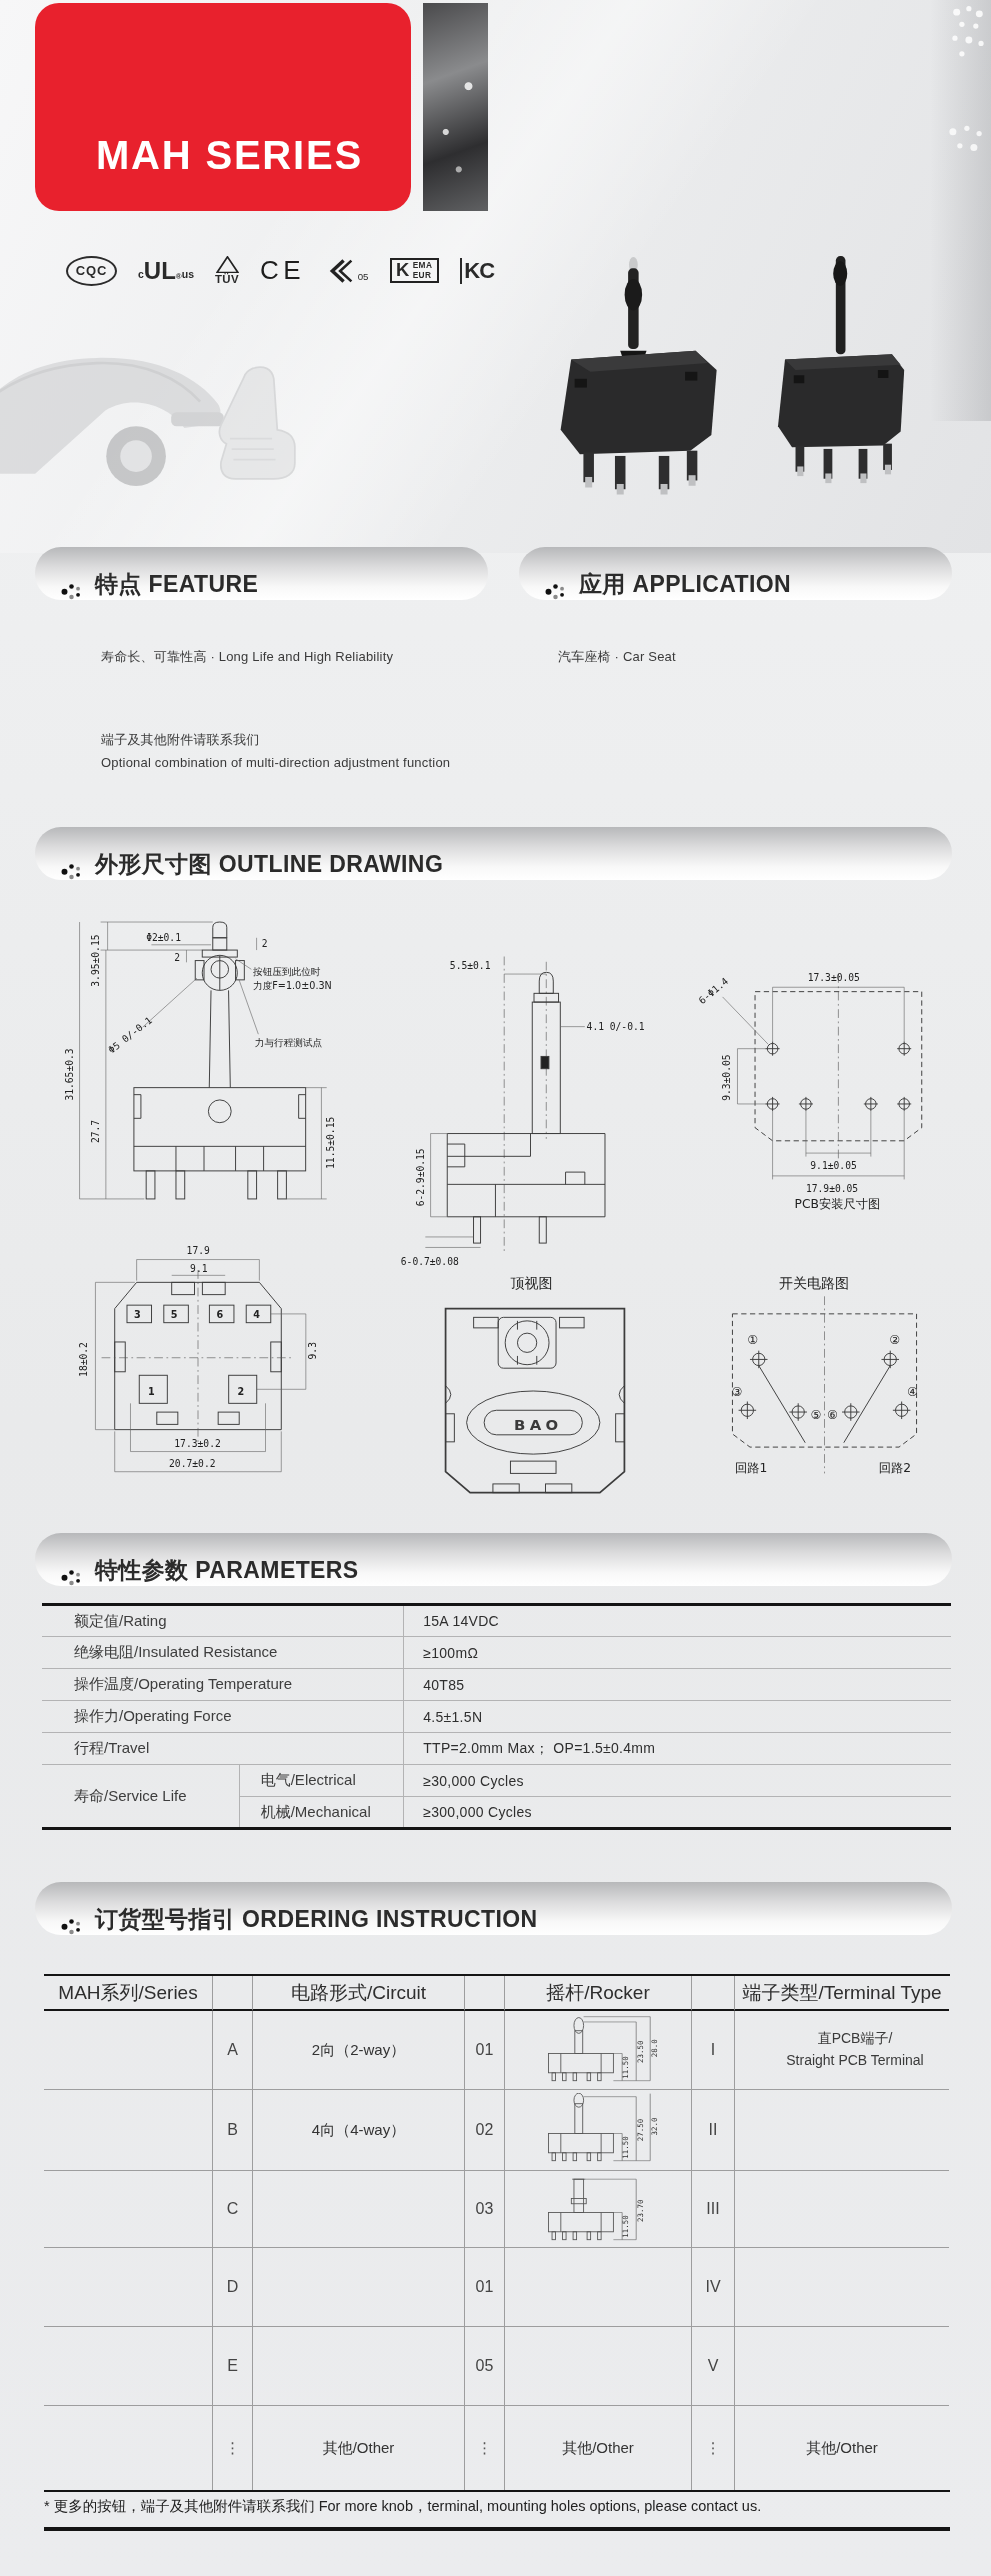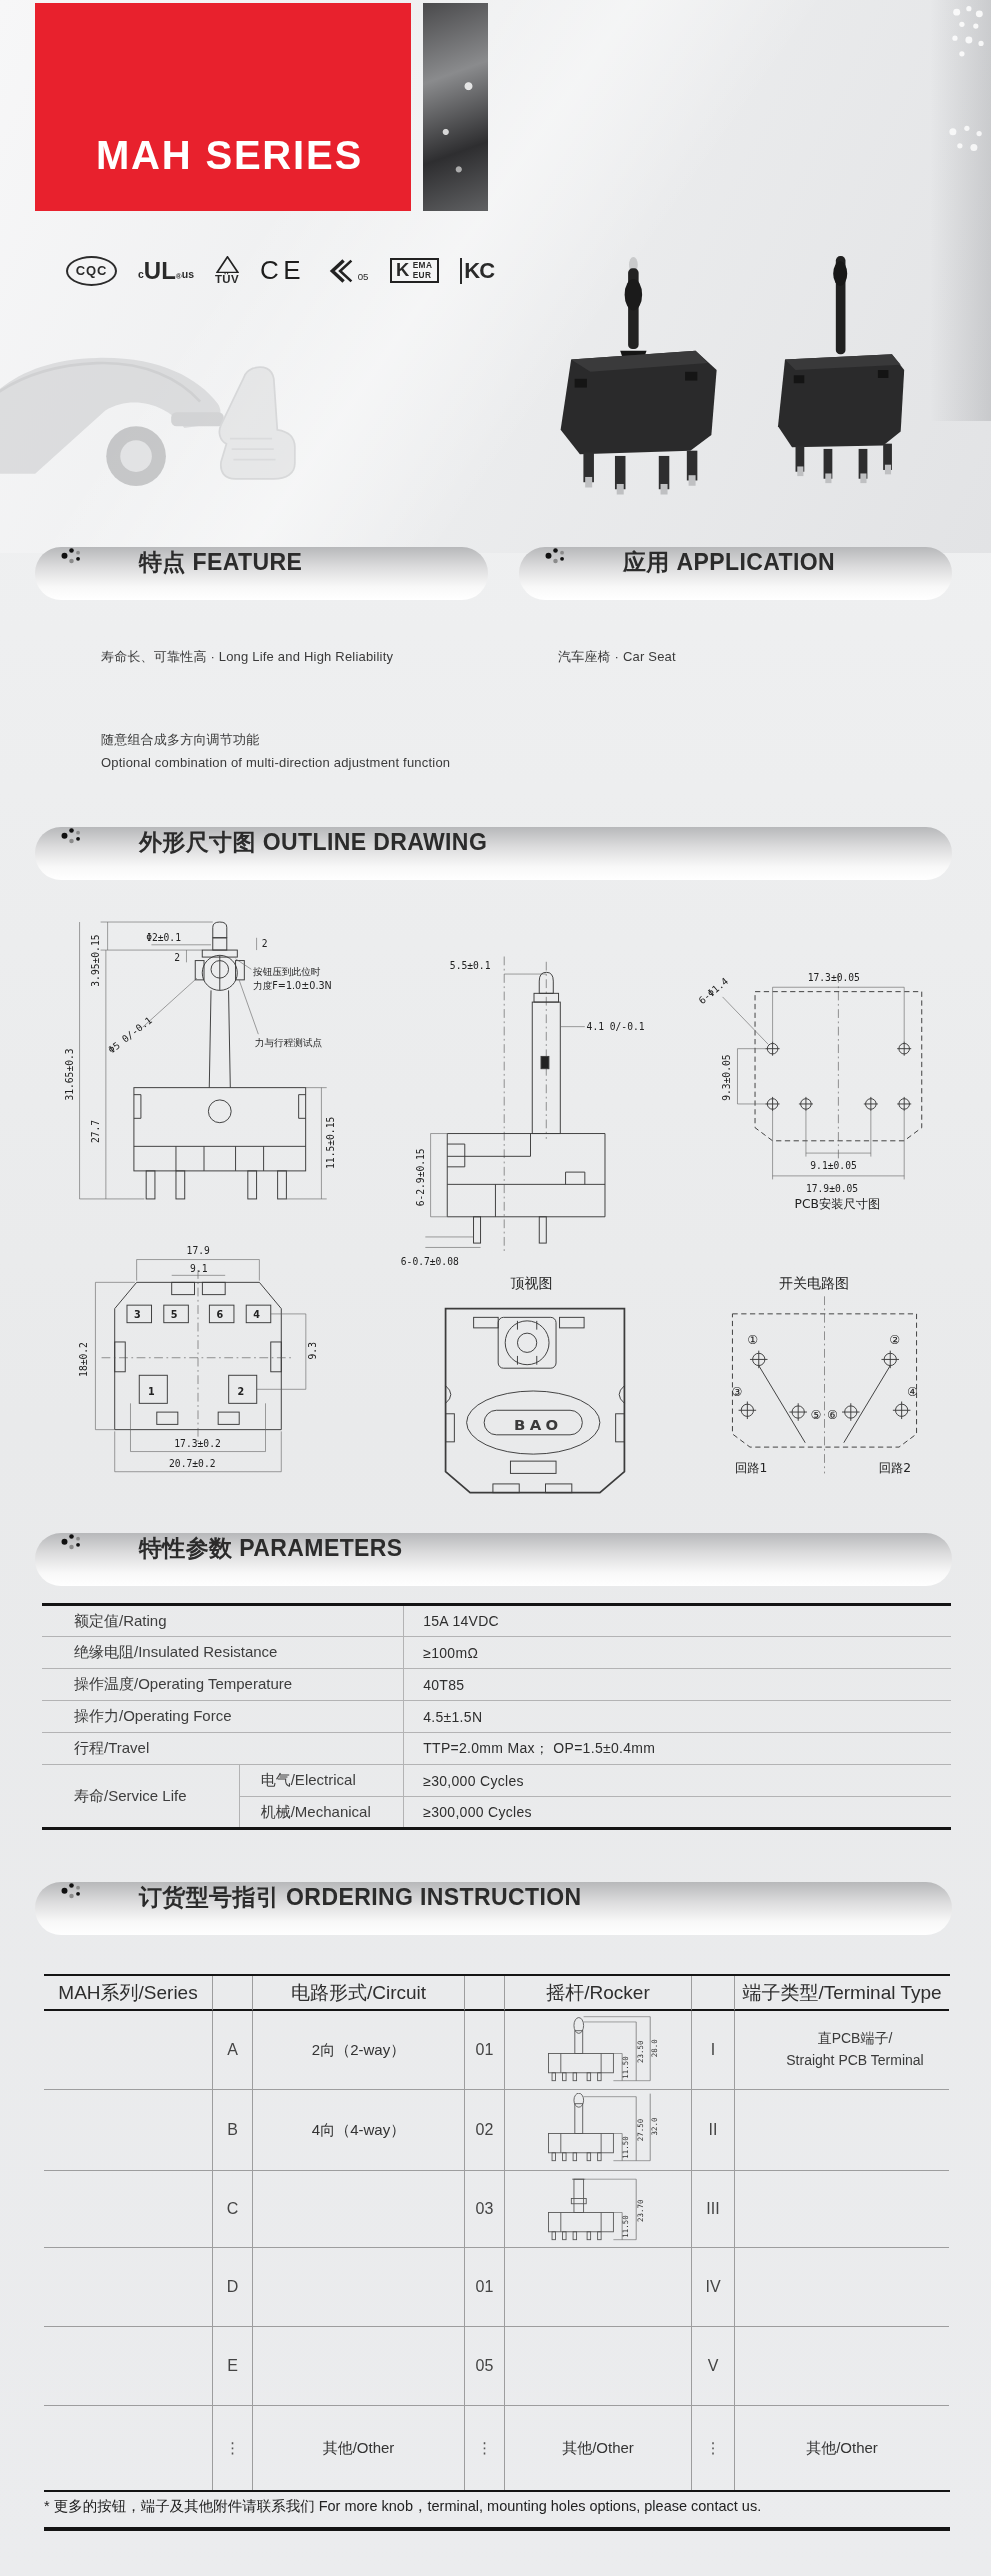--- a/index.html
+++ b/index.html
@@ -4,21 +4,21 @@
 <style>
   html,body{margin:0;padding:0;background:#dfe0e2;font-family:"Liberation Sans",sans-serif;}
   .page{position:relative;width:991px;height:2576px;margin:0 auto;background:linear-gradient(180deg,#f2f3f4 0%,#e9eaeb 55%,#ebecee 100%);overflow:hidden;}
   .topband{position:absolute;left:0;top:0;width:991px;height:553px;
     background:linear-gradient(115deg,#f7f7f8 0%,#eeeff0 40%,#e2e3e5 100%);}
   .topband .rightstrip{position:absolute;right:0;top:0;width:61px;height:421px;
     background:linear-gradient(90deg,rgba(0,0,0,0) 0%,rgba(120,122,126,.25) 100%);}
   .gloss{position:absolute;left:0;top:0;width:991px;height:553px;
     background:linear-gradient(125deg,rgba(255,255,255,0) 30%,rgba(255,255,255,.45) 46%,rgba(255,255,255,0) 60%);}
   
-  .redbox{position:absolute;left:35px;top:2.6px;width:376px;height:208px;background:#e8212d;}
+  .redbox{position:absolute;left:35px;top:2.6px;width:376px;height:208px;background:#e8212d;border-radius:24px;}
   .redbox .title{position:absolute;left:61px;top:130px;color:#ffffff;font-size:40px;font-weight:bold;letter-spacing:1.8px;}
   .circuitimg{position:absolute;left:423px;top:2.6px;width:65px;height:208px;
     background:
       radial-gradient(circle at 35% 62%, rgba(230,230,230,.9) 0 2.6px, rgba(230,230,230,0) 3.5px),
       radial-gradient(circle at 70% 40%, rgba(240,240,240,.9) 0 3.5px, rgba(240,240,240,0) 4.4px),
       radial-gradient(circle at 55% 80%, rgba(200,200,200,.8) 0 2.6px, rgba(200,200,200,0) 3.5px),
       linear-gradient(160deg,#4a4a4c 0%,#8a8b8d 35%,#2e2e30 70%,#606163 100%);}
   
   .certrow{position:absolute;left:66px;top:218px;height:37px;display:flex;align-items:center;gap:21px;color:#2a2a2a;margin-top:34px;}
   .cqc{border:2.2px solid #2b2b2b;border-radius:50%;width:47px;height:26px;display:flex;align-items:center;justify-content:center;font-weight:bold;font-size:13px;letter-spacing:0.9px;}
@@ -32,21 +32,21 @@
   .ce{font-size:26px;letter-spacing:4.4px;font-weight:500;color:#1d1d1d;}
   .emark{display:flex;align-items:flex-end;}
   .emark .num{font-size:9.7px;margin-left:1.8px;margin-bottom:1.8px;}
   .kema{border:2.2px solid #222;padding:0.9px 4.4px;display:flex;align-items:center;gap:3.5px;font-weight:bold;}
   .kema .k{font-size:18.4px;line-height:1;}
   .kema .col{display:flex;flex-direction:column;font-size:8.3px;line-height:1.15;letter-spacing:0.4px;}
   .kc{font-weight:800;font-size:22px;letter-spacing:-0.9px;border-left:2.6px solid #2a2a2a;padding-left:2.6px;}
   
   .bar{position:absolute;height:53px;border-radius:26px;
     background:linear-gradient(180deg,#b7b8ba 0%,#dcdcdd 38%,#f8f8f8 75%,#ffffff 100%);
-    display:flex;align-items:flex-start;padding-left:24.6px;box-sizing:border-box;gap:44px;}
+    display:flex;align-items:flex-end;padding-left:24.6px;box-sizing:border-box;}
   .bar .t{font-size:23px;font-weight:bold;color:#2b2b2b;letter-spacing:0.4px;margin-left:12.3px;}
   .bodytext{position:absolute;font-size:13px;color:#3a3a3a;letter-spacing:0.2px;}
   
   svg.draw{position:absolute;}
   svg.draw path,svg.draw rect,svg.draw line,svg.draw circle,svg.draw ellipse,svg.draw polygon,svg.draw polyline{fill:none;stroke:#3c3c3c;stroke-width:1.1;}
   svg.draw .dim{stroke:#666;stroke-width:.7;}
   svg.draw .dash{stroke-dasharray:6 4;}
   svg.draw .cline{stroke-dasharray:10 4 2 4;stroke-width:.7;stroke:#555;}
   svg.draw text{fill:#222;stroke:none;font-size:11px;font-family:"DejaVu Sans Mono","Liberation Mono",monospace;}
   svg.draw text.zh{font-family:"DejaVu Sans","Liberation Sans",sans-serif;}
@@ -210,21 +210,21 @@
       <circle cx="5" cy="10" r="3.4" fill="#111"></circle>
         <circle cx="13" cy="4" r="2.6" fill="#111"></circle>
       <circle cx="13" cy="16" r="2.6" fill="#8b8b8b"></circle>
         <circle cx="20.5" cy="6.5" r="2.2" fill="#8b8b8b"></circle>
       <circle cx="20.5" cy="13.5" r="2.2" fill="#111"></circle>
     </svg>
     <span class="t">应用 APPLICATION</span>
   </div>
 
   <div class="bodytext" style="left:101px;top:648px;">寿命长、可靠性高 ·  Long Life and High Reliability</div>
-  <div class="bodytext" style="left:101px;top:731px;">随意组合成多方向调节功能</div>
+  <div class="bodytext" style="left:101px;top:731px;">端子及其他附件请联系我们</div>
   <div class="bodytext" style="left:101px;top:755px;">Optional combination of multi-direction adjustment function</div>
   <div class="bodytext" style="left:558px;top:648px;">汽车座椅 ·  Car Seat</div>
 
   <div class="bar" style="left:35px;top:827px;width:917px;">
     <svg width="23" height="17.5" viewBox="0 0 26 20">
       <circle cx="5" cy="10" r="3.4" fill="#111"></circle>
         <circle cx="13" cy="4" r="2.6" fill="#111"></circle>
       <circle cx="13" cy="16" r="2.6" fill="#8b8b8b"></circle>
         <circle cx="20.5" cy="6.5" r="2.2" fill="#8b8b8b"></circle>
       <circle cx="20.5" cy="13.5" r="2.2" fill="#111"></circle>

